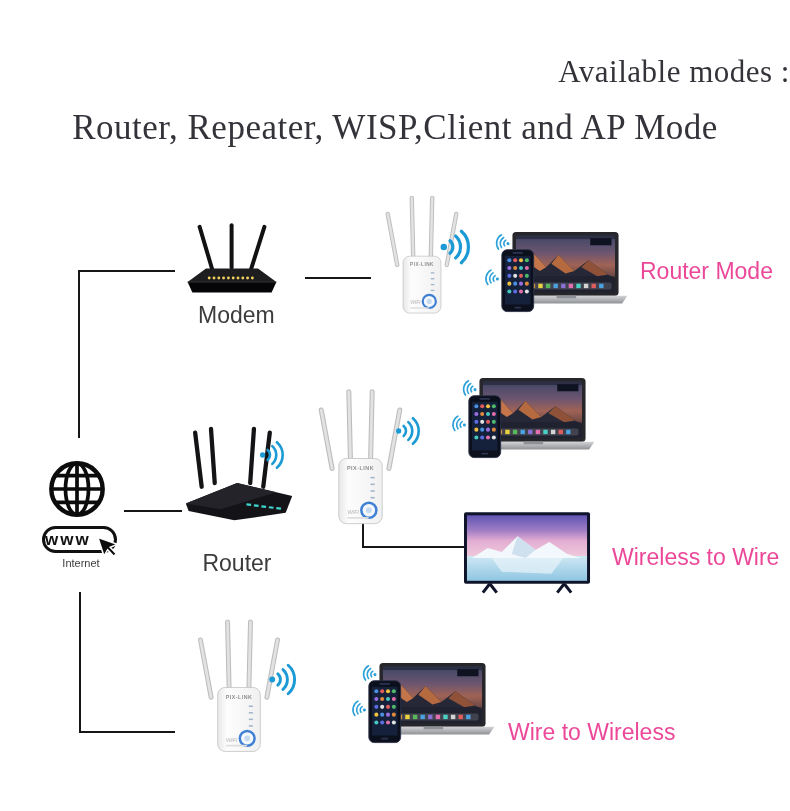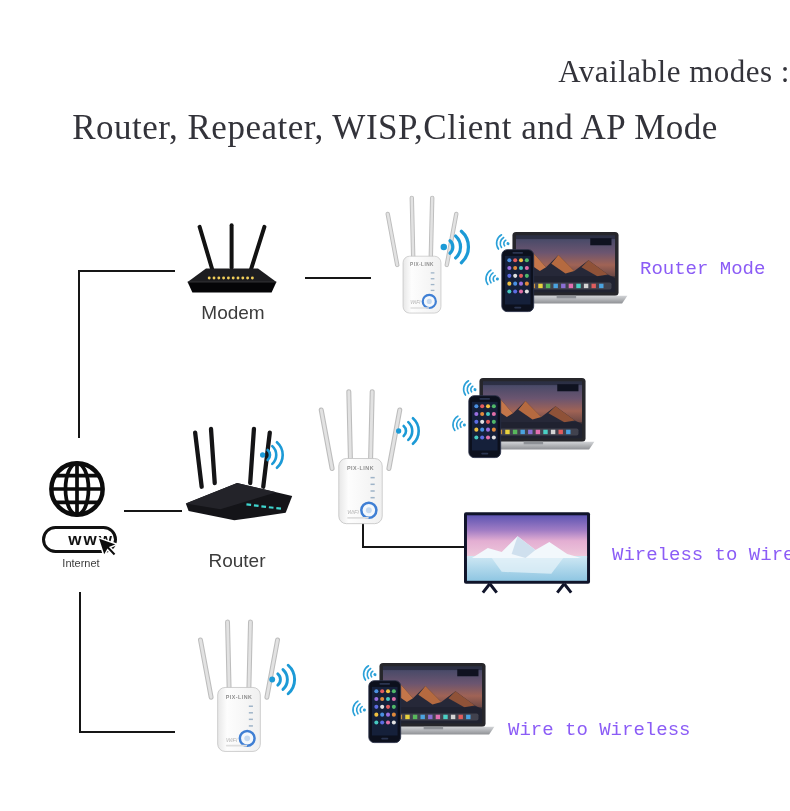--- a/index.html
+++ b/index.html
@@ -3,25 +3,25 @@
 <meta charset="utf-8">
 <style>
   html,body{margin:0;padding:0;background:#ffffff;}
   #canvas{position:relative;width:790px;height:811px;background:#ffffff;overflow:hidden;
           font-family:"Liberation Sans",sans-serif;}
   .title-line1{position:absolute;top:54px;left:0;right:0;text-align:right;
                font-family:"Liberation Serif",serif;font-size:31px;color:#33333a;letter-spacing:.5px;}
   .title-line2{position:absolute;top:108px;left:0;right:0;text-align:center;
                font-family:"Liberation Serif",serif;font-size:35px;color:#33333a;letter-spacing:.5px;}
   .line{position:absolute;background:#161616;}
-  .dev-label{position:absolute;color:#3c3c3c;font-size:19px;text-align:center;white-space:nowrap;}
-  .mode-label{position:absolute;color:#8b5cf6;font-size:19px;white-space:nowrap;font-family:Liberation Mono, monospace;}
+  .dev-label{position:absolute;color:#3c3c3c;font-size:23px;text-align:center;white-space:nowrap;}
+  .mode-label{position:absolute;color:#ec4899;font-size:23px;white-space:nowrap;}
   .abs{position:absolute;}
   .www-badge{position:absolute;left:42px;top:526px;width:69px;height:21px;
-             border:3px solid #111;border-radius:14px;text-align:right;
+             border:3px solid #111;border-radius:14px;text-align:left;
              font-weight:bold;font-size:17px;letter-spacing:2px;color:#111;line-height:21px;}
   svg{display:block;}
 </style>
 </head>
 <body>
 
 <div id="canvas">
 
   <svg width="0" height="0" aria-hidden="true">
     <defs>

